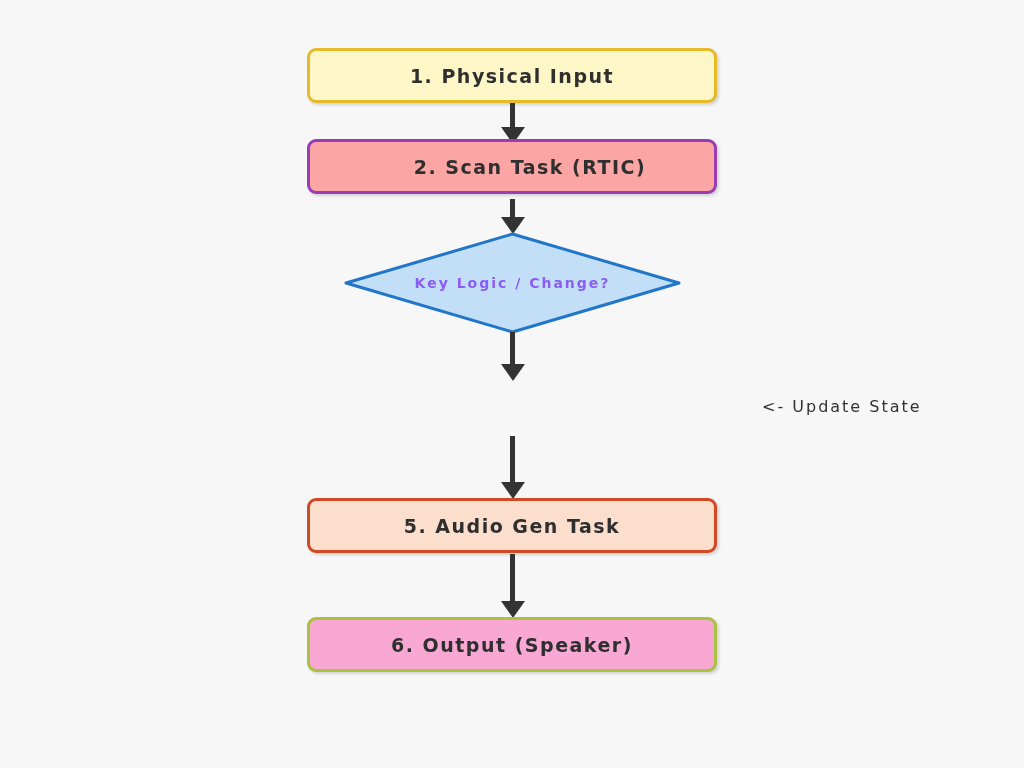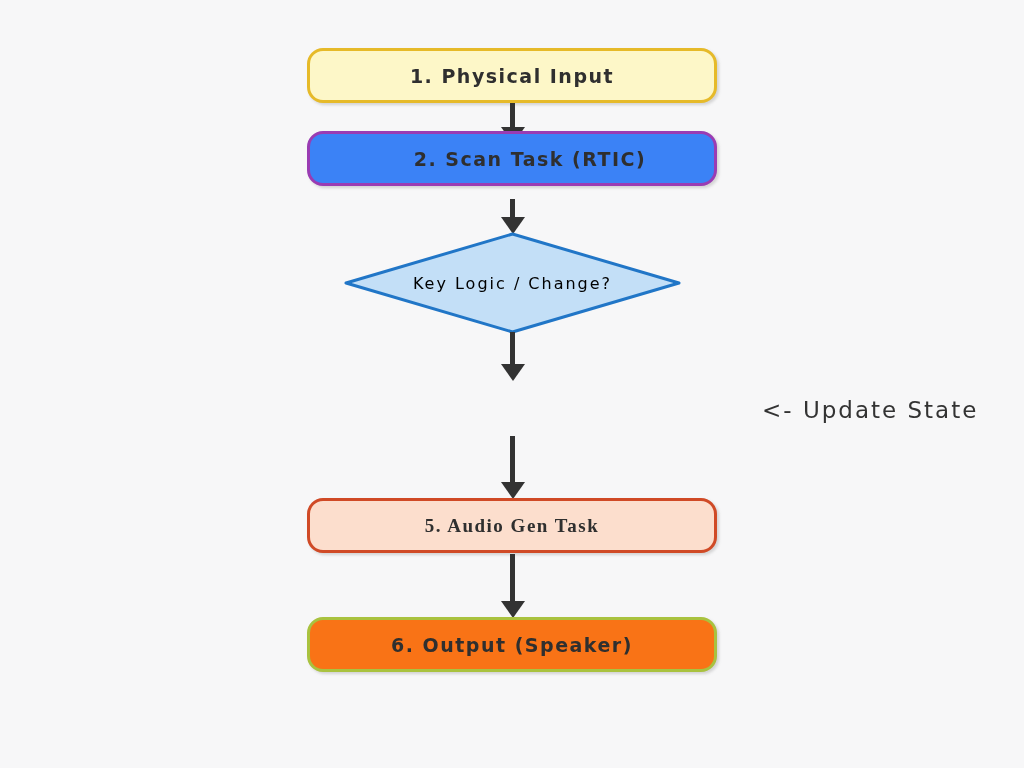--- a/index.html
+++ b/index.html
@@ -15,55 +15,55 @@
     background: #f7f7f8;
     overflow: hidden;
   }
   
   .node {
     position: absolute;
     left: 307px;
     width: 410px;
     height: 55px;
     border: 3px solid;
-    border-radius: 16px;
+    border-radius: 9px;
     display: flex;
     align-items: center;
     justify-content: center;
     font-weight: bold;
     font-size: 19px;
     letter-spacing: 1.5px;
     color: #2f2f2f;
     box-shadow: 2px 2px 3px rgba(120,120,120,0.28);
   }
   .node-physical-input { top: 48px;  background: #fdf7c8; border-color: #e6ba29; }
-  .node-scan-task      { top: 131px; background: #3b82f6; border-color: #9a3cb3; padding-left: 36px; }
+  .node-scan-task      { top: 139px; background: #fca5a5; border-color: #9a3cb3; padding-left: 36px; }
   .node-control-logic  { top: 380px; background: #d6ecd1; border-color: #41913e; }
-  .node-audio-gen-task { top: 498px; background: #fcdecd; border-color: #d04a26; font-family: Liberation Serif, serif; }
-  .node-output-speaker { top: 617px; background: #f97316; border-color: #a9c23f; }
+  .node-audio-gen-task { top: 498px; background: #fcdecd; border-color: #d04a26; }
+  .node-output-speaker { top: 617px; background: #f9a8d4; border-color: #a9c23f; }
 
   
   .diamond-wrap {
     position: absolute;
     left: 343px;
     top: 232px;
     width: 339px;
     height: 102px;
   }
   .diamond-wrap svg { display: block; width: 100%; height: 100%; }
   .diamond-label {
     position: absolute;
     inset: 0;
     display: flex;
     align-items: center;
     justify-content: center;
-    font-size: 16px;
-    font-weight: normal;
+    font-size: 14px;
+    font-weight: bold;
     letter-spacing: 2px;
-    color: #000000;
+    color: #8b5cf6;
   }
 
   
   .arrow {
     position: absolute;
     left: 500px;
     width: 25px;
     display: flex;
     flex-direction: column;
     align-items: center;
@@ -78,21 +78,21 @@
   .arrow-1 { top: 103px; height: 41px; }
   .arrow-2 { top: 199px; height: 35px; }
   .arrow-3 { top: 332px; height: 49px; }
   .arrow-4 { top: 436px; height: 63px; }
   .arrow-5 { top: 554px; height: 64px; }
 
   
   .annotation {
     position: absolute;
     left: 762px;
-    font-size: 23px;
+    font-size: 16px;
     letter-spacing: 2px;
     color: #333333;
     white-space: nowrap;
   }
   .annotation-update-state { top: 397px; }
   .annotation-priority-high { top: 515px; }
 </style>
 </head>
 <body>
 

